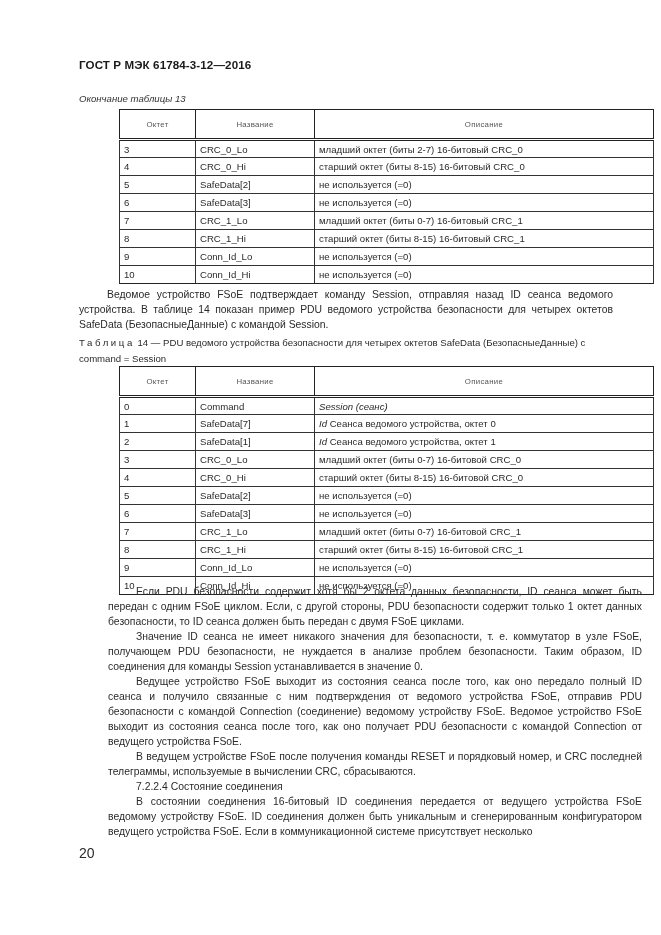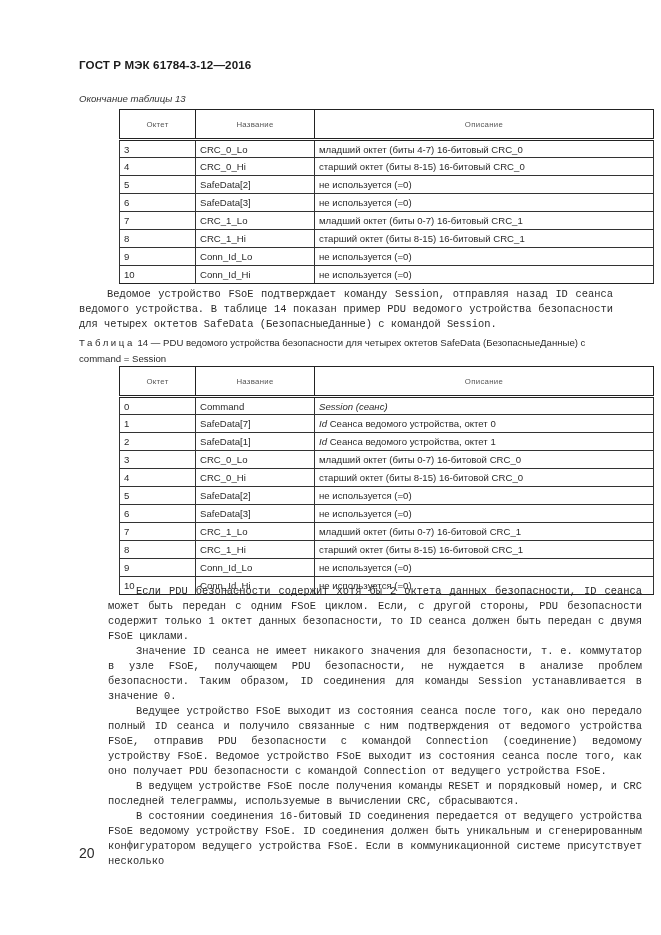--- a/index.html
+++ b/index.html
@@ -43,21 +43,21 @@
     }
     table.gost tr:last-child td { border-bottom: 1.2px solid #222; }
     .it { font-style: italic; }
     #table13 { top: 109px; }
     #table14 { top: 366px; }
     .para {
       position: absolute; left: 79px; width: 534px;
       font-size: 10.4px; line-height: 15px; color: #2a2a2a;
       text-align: justify;
     }
-    .para p { text-indent: 28px; text-align: justify; text-align-last: left; font-family: Liberation Mono, monospace; }
+    .para p { text-indent: 28px; text-align: justify; text-align-last: left; }
     .p1 { top: 287px; }
     .table14-caption {
       position: absolute; left: 79px; top: 335px; width: 534px;
       font-size: 9.6px; line-height: 16px; color: #2a2a2a;
     }
     .table14-caption .sp { letter-spacing: 2.6px; }
     .p2 { top: 584px; margin-left: 29px; }
     .page-number {
       position: absolute; left: 79px; top: 845px;
       font-size: 14px; color: #2a2a2a;
@@ -80,21 +80,21 @@
     <tr>
       <th>Октет</th>
       <th>Название</th>
       <th>Описание</th>
     </tr>
   </thead>
   <tbody>
     <tr>
         <td>3</td>
         <td>CRC_0_Lo</td>
-        <td>младший октет (биты 4-7) 16-битовый CRC_0</td>
+        <td>младший октет (биты 2-7) 16-битовый CRC_0</td>
       </tr>
     <tr>
         <td>4</td>
         <td>CRC_0_Hi</td>
         <td>старший октет (биты 8-15) 16-битовый CRC_0</td>
       </tr>
     <tr>
         <td>5</td>
         <td>SafeData[2]</td>
         <td>не используется (=0)</td>
@@ -205,16 +205,17 @@
         <td>не используется (=0)</td>
       </tr>
   </tbody>
 </table>
 
 <div class="para p2">
   <p>Если PDU безопасности содержит хотя бы 2 октета данных безопасности, ID сеанса может быть передан с одним FSoE циклом. Если, с другой стороны, PDU безопасности содержит только 1 октет данных безопасности, то ID сеанса должен быть передан с двумя FSoE циклами.</p>
   <p>Значение ID сеанса не имеет никакого значения для безопасности, т. е. коммутатор в узле FSoE, получающем PDU безопасности, не нуждается в анализе проблем безопасности. Таким образом, ID соединения для команды Session устанавливается в значение 0.</p>
   <p>Ведущее устройство FSoE выходит из состояния сеанса после того, как оно передало полный ID сеанса и получило связанные с ним подтверждения от ведомого устройства FSoE, отправив PDU безопасности с командой Connection (соединение) ведомому устройству FSoE. Ведомое устройство FSoE выходит из состояния сеанса после того, как оно получает PDU безопасности с командой Connec­tion от ведущего устройства FSoE.</p>
   <p>В ведущем устройстве FSoE после получения команды RESET и порядковый номер, и CRC последней телеграммы, используемые в вычислении CRC, сбрасываются.</p>
+  <p>7.2.2.4 Состояние соединения</p>
   <p>В состоянии соединения 16-битовый ID соединения передается от ведущего устройства FSoE ведомому устройству FSoE. ID соединения должен быть уникальным и сгенерированным конфигуратором ведущего устройства FSoE. Если в коммуникационной системе присутствует несколько</p>
 </div>
 
 <div class="page-number">20</div>
 
 </body></html>

